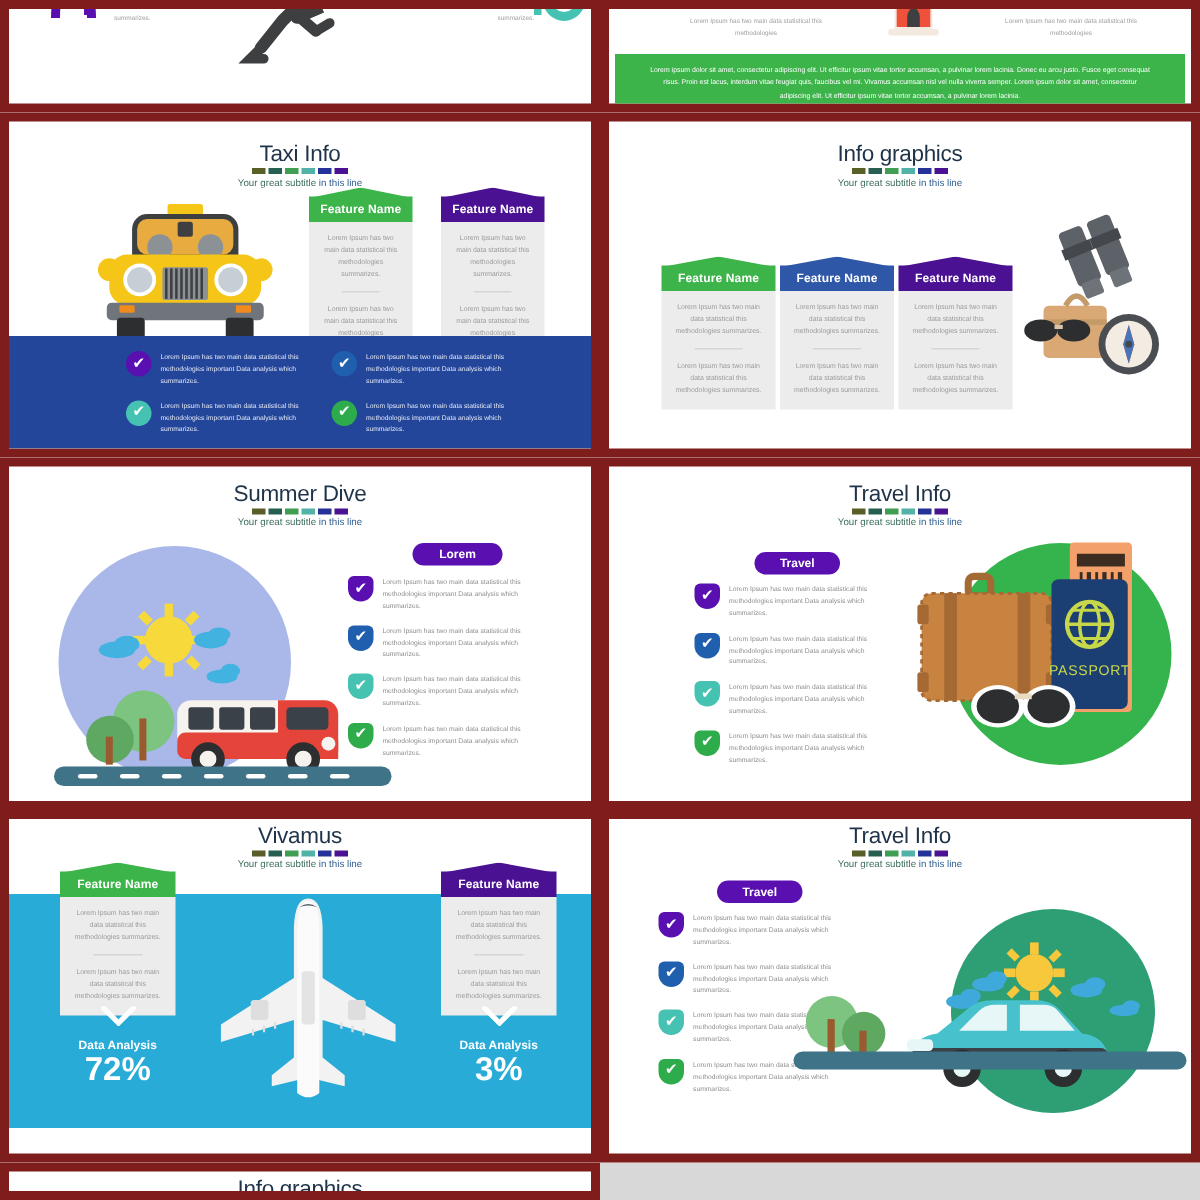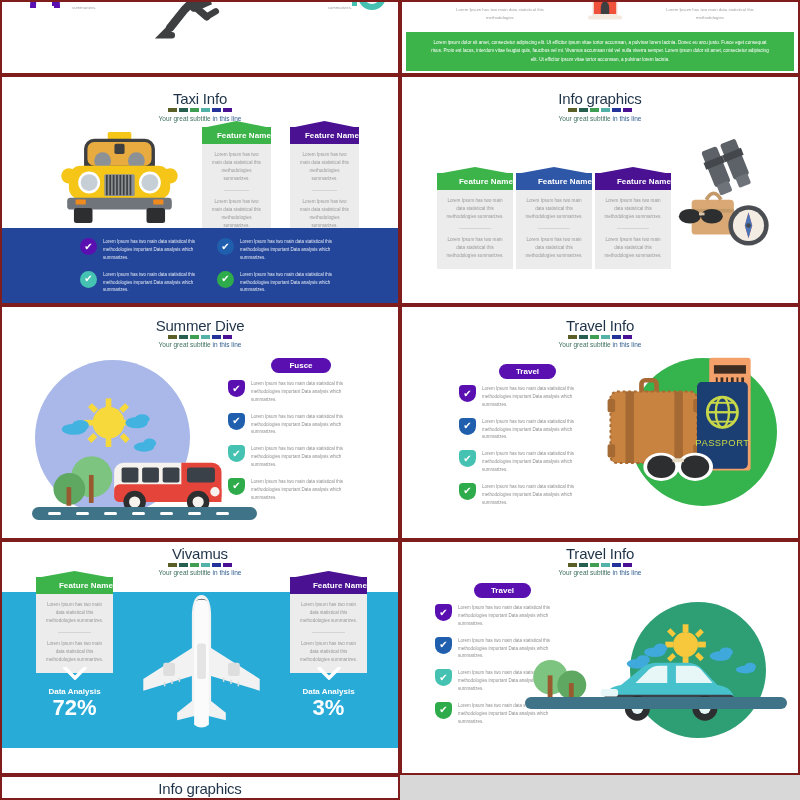--- a/index.html
+++ b/index.html
@@ -12,21 +12,21 @@
   #grid {
     width: 800px; height: 800px;
     display: grid;
     grid-template-columns: 400px 400px;
     grid-template-rows: 75px 230px 235px 235px 25px;
     background: #d8d8d8;
   }
   .slide {
     position: relative;
     background: #ffffff;
-    border: 2px solid #7f1d1d;
+    border: 6px solid #7f1d1d;
     overflow: hidden;
   }
   
   .s-title {
     position: absolute; left: 0; right: 0;
     text-align: center;
     font-size: 15px; font-weight: 400; letter-spacing: -.2px;
     color: #1f3348;
     font-family: "Liberation Sans", sans-serif;
   }
@@ -38,21 +38,21 @@
   .s-sub {
     position: absolute; left: 0; right: 0;
     text-align: center; font-size: 6.5px; color: #3d6f5d;
   }
   .s-sub b { font-weight: 400; color: #2f5d8f; }
 
   
   .fcard { position: absolute; }
   .fcard .fhead {
     position: relative; height: 17px;
-    display: flex; align-items: center; justify-content: flex-end;
+    display: flex; align-items: center; justify-content: center;
     color: #fff; font-size: 8px; font-weight: 700; letter-spacing: .1px;
   }
   .fcard .fhead::before {
     content: ""; position: absolute; top: -6px; left: 0; right: 0; height: 7px;
     background: inherit;
     clip-path: polygon(50% 0, 100% 100%, 0 100%);
   }
   .fcard .fbody {
     background: #ececec; padding: 7px 8px 9px;
     font-size: 4.6px; line-height: 1.75; color: #9a9a9a; text-align: center;
@@ -360,21 +360,21 @@
         <rect x="16" y="5" width="13" height="3" rx="1.5"></rect>
           <rect x="44" y="5" width="13" height="3" rx="1.5"></rect>
         <rect x="72" y="5" width="13" height="3" rx="1.5"></rect>
           <rect x="100" y="5" width="13" height="3" rx="1.5"></rect>
         <rect x="128" y="5" width="13" height="3" rx="1.5"></rect>
           <rect x="156" y="5" width="13" height="3" rx="1.5"></rect>
         <rect x="184" y="5" width="13" height="3" rx="1.5"></rect>
       </g>
     </svg>
 
-    <div class="pill" style="left:269px;top:51px;width:60px;height:15px;background:#5a10b0;">Fusce</div>
+    <div class="pill" style="left:269px;top:51px;width:60px;height:15px;background:#5a10b0;">Lorem</div>
 
     <div class="clist" style="left:226px;top:73px;width:133px;">
       <div class="crow">
         <div class="cmark shield" style="background:#5a10b0;">✔</div>
         <div class="ctext" style="color:#8e8e8e;">Lorem Ipsum has two main data statistical this methodologies important Data analysis which summarizes.</div>
       </div>
       <div class="crow">
         <div class="cmark shield" style="background:#1f5fad;">✔</div>
         <div class="ctext" style="color:#8e8e8e;">Lorem Ipsum has two main data statistical this methodologies important Data analysis which summarizes.</div>
       </div>

